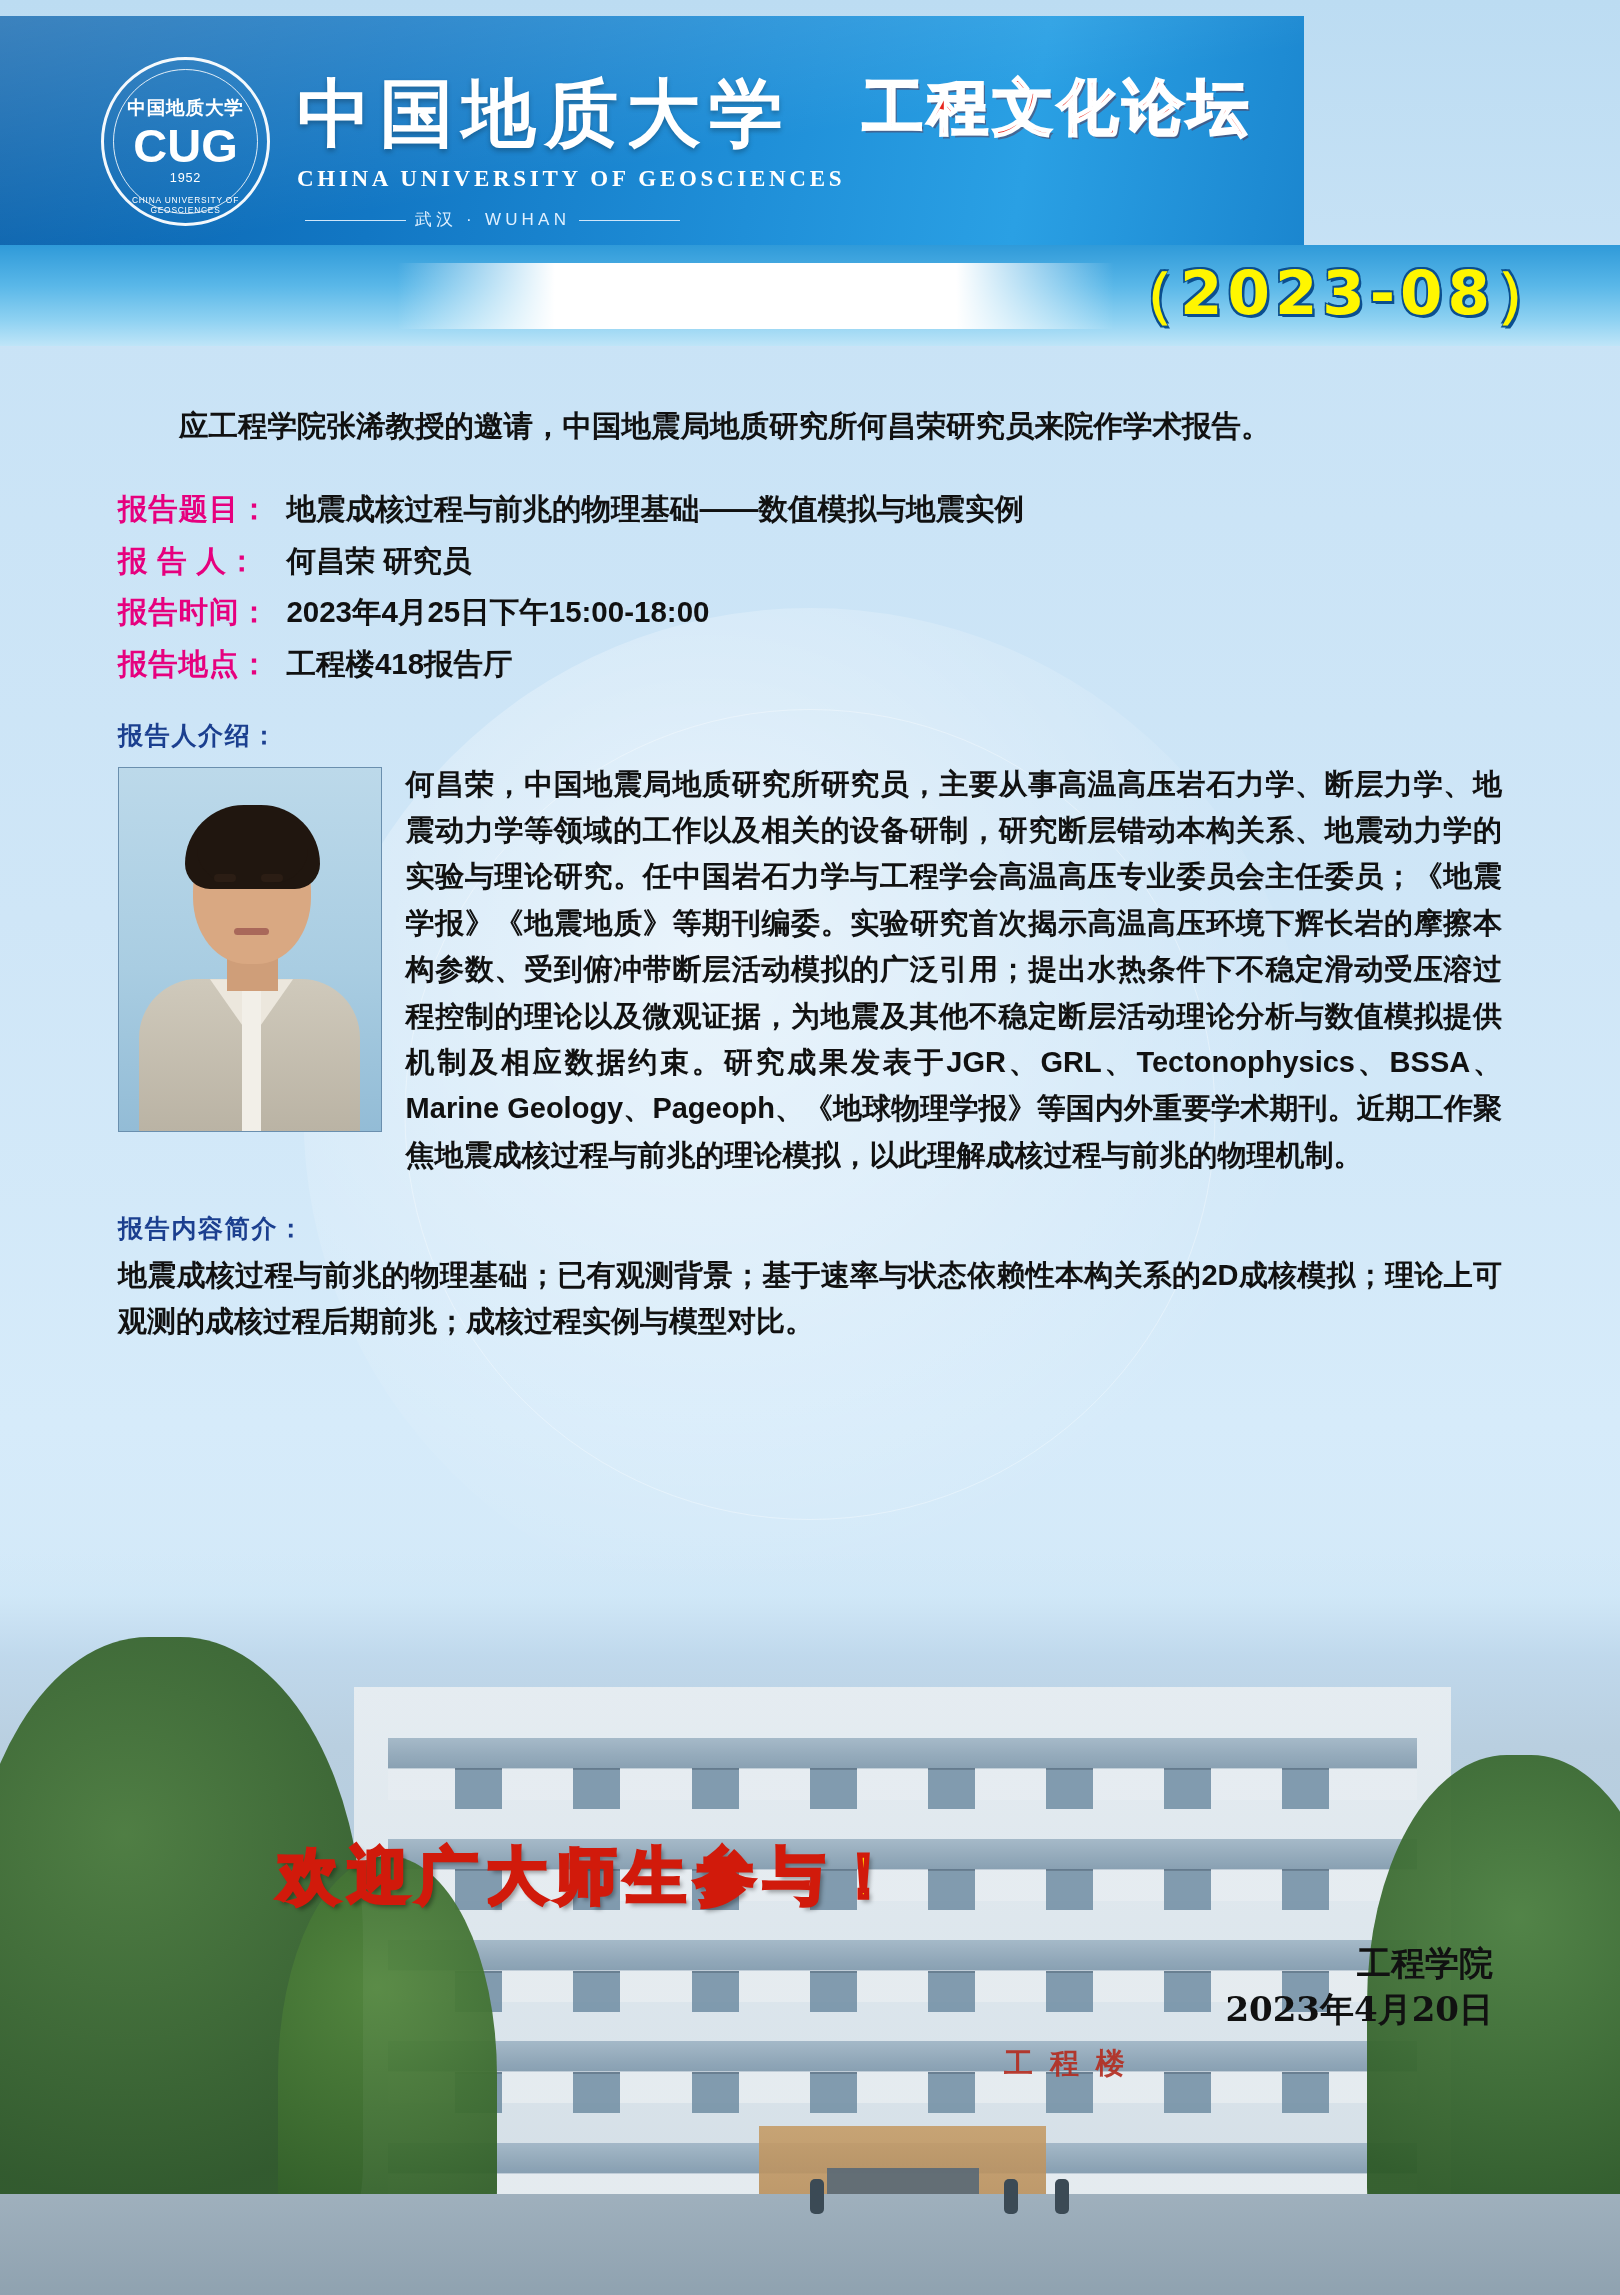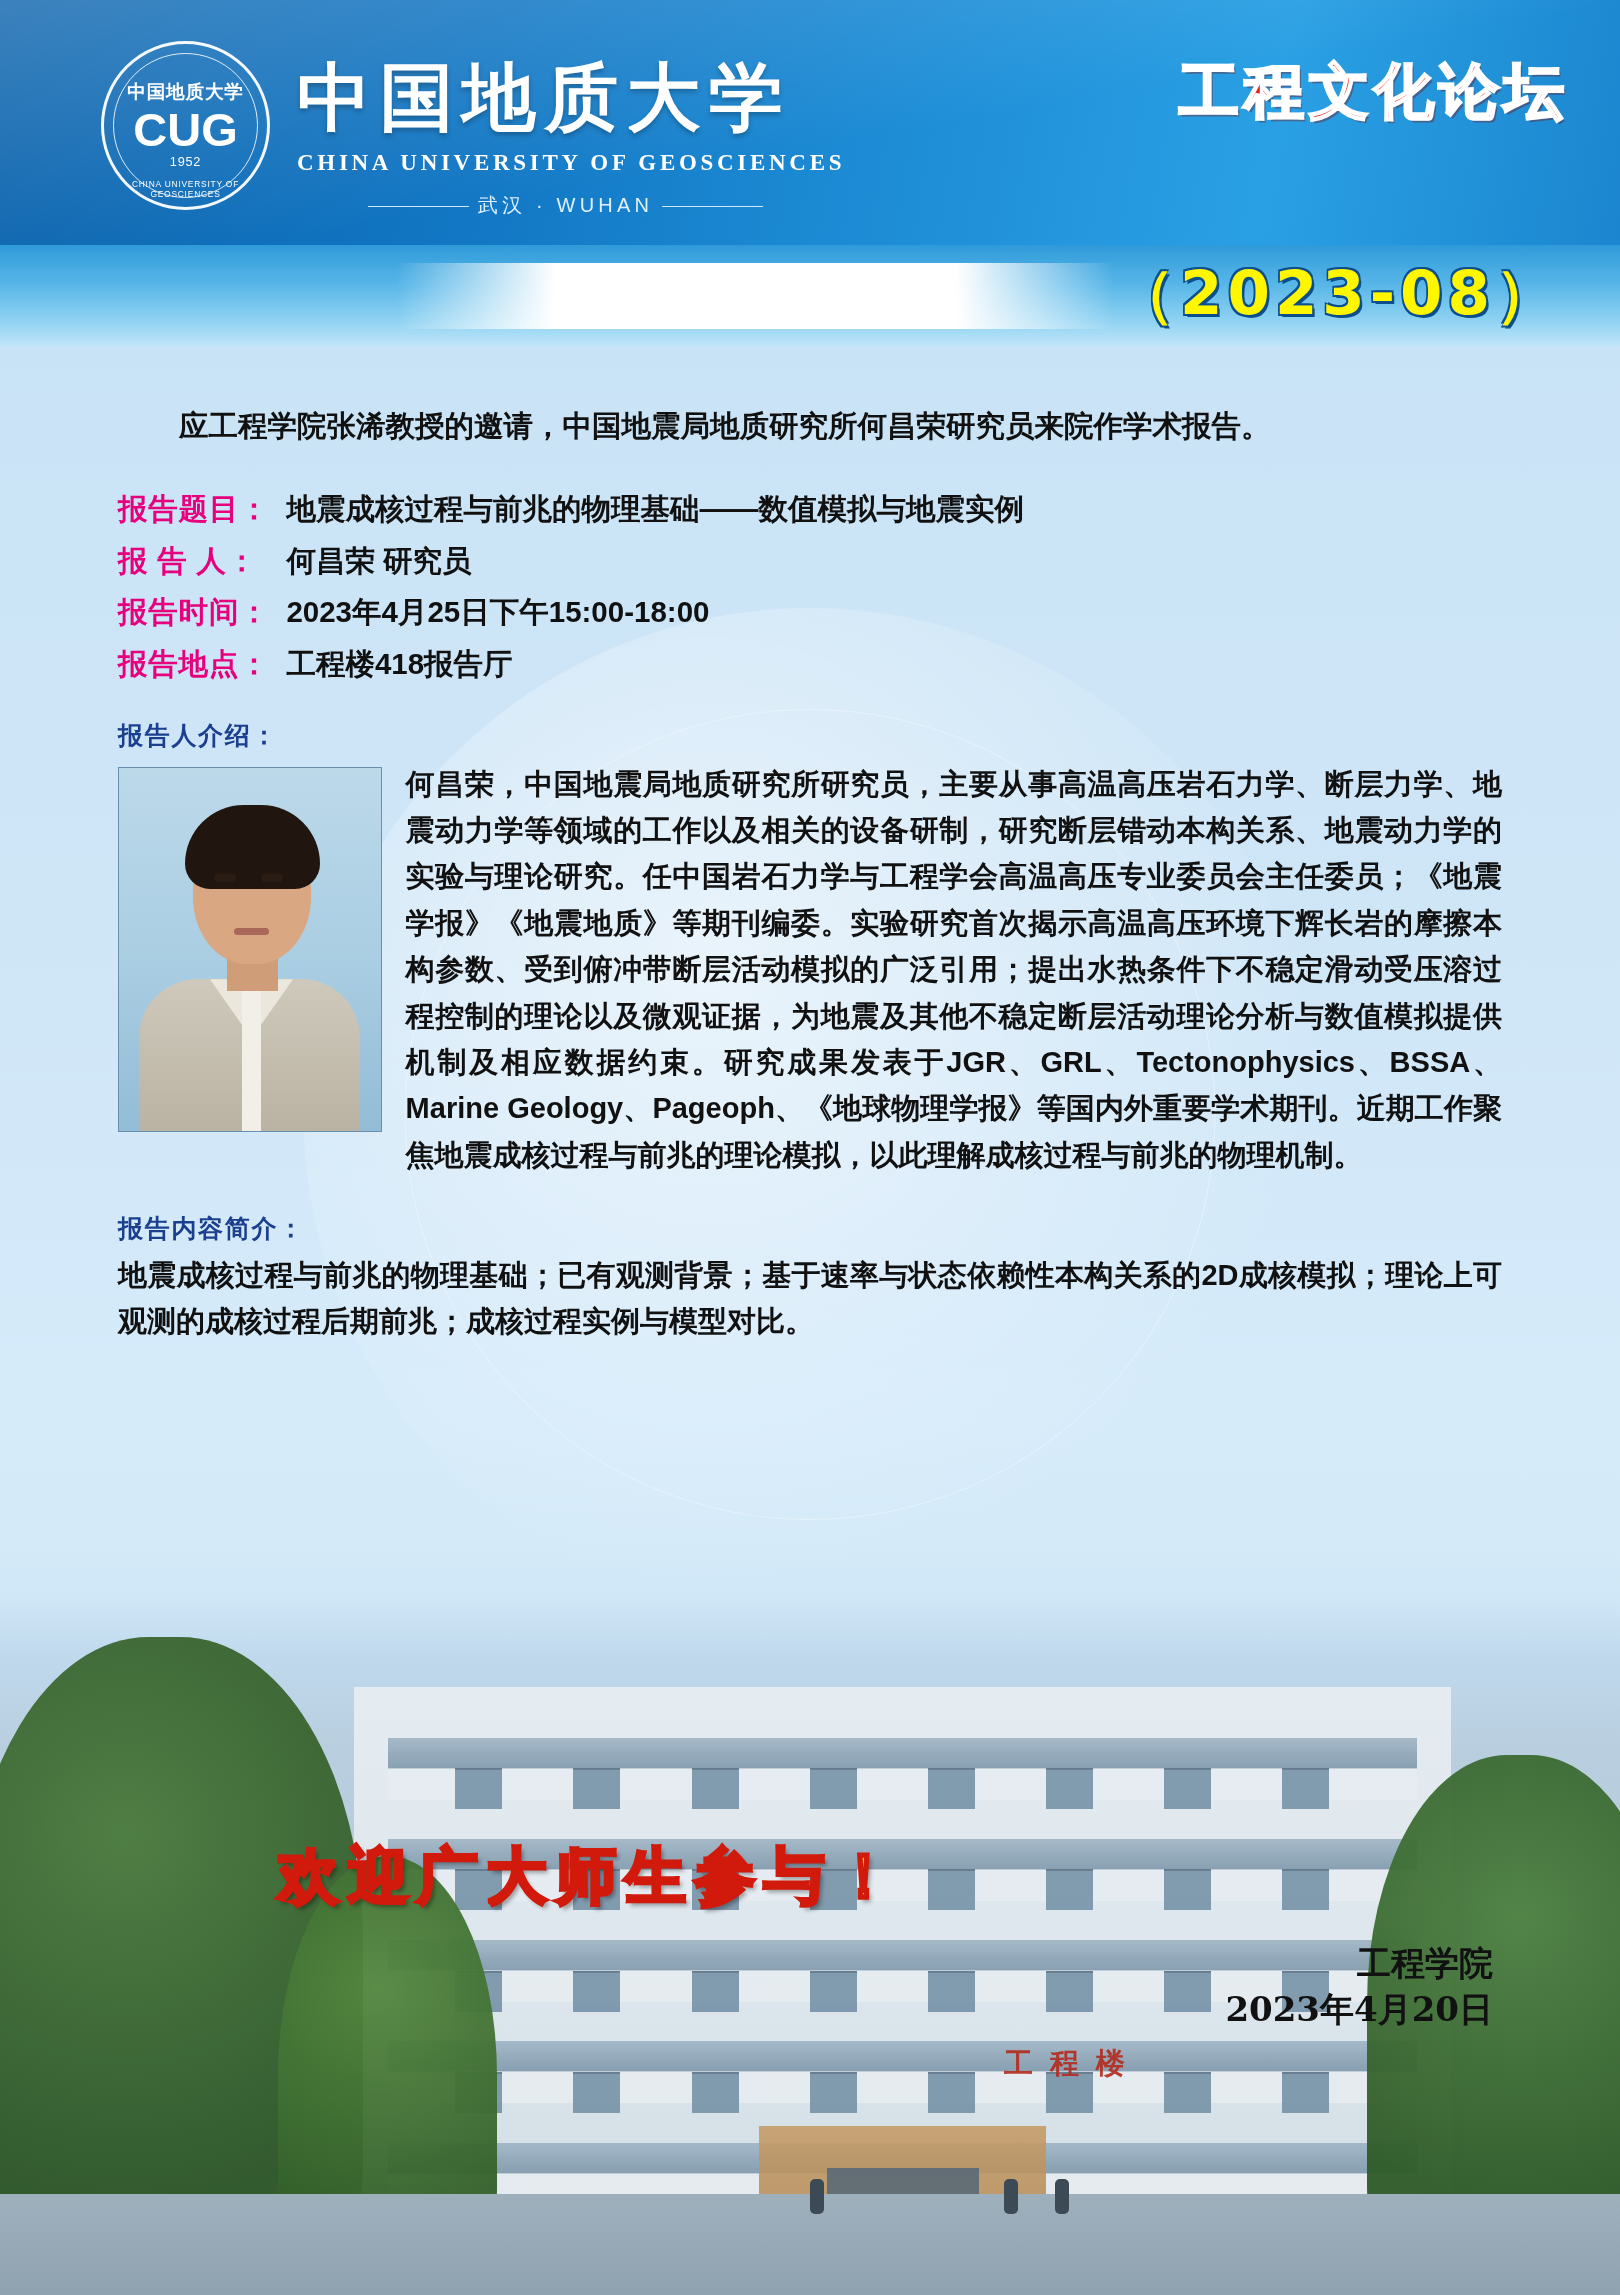--- a/index.html
+++ b/index.html
@@ -21,21 +21,21 @@
     width:1013px;height:1013px;border-radius:50%;
     background:radial-gradient(circle at 40% 35%, rgba(255,255,255,0.55) 0%, rgba(255,255,255,0.18) 45%, rgba(255,255,255,0) 70%);
     pointer-events:none;
   }
   .globe:after{
     content:"";position:absolute;inset:101px;border-radius:50%;
     border:1.7px solid rgba(255,255,255,0.35);
   }
   
   .header{
-    position:absolute;left:0;top:0;width:1620px;height:245px;
+    position:absolute;left:0;top:16px;width:1304px;height:245px;
     background:linear-gradient(100deg,#0b63ad 0%,#1277c4 30%,#1f8fd8 58%,#2aa0e4 78%,#1b86cf 100%);
     overflow:hidden;
   }
   .header:before{
     content:"";position:absolute;left:0;top:0;width:100%;height:100%;
     background:linear-gradient(170deg,rgba(255,255,255,.20) 0%,rgba(255,255,255,0) 55%);
   }
   .logo{
     position:absolute;left:101px;top:41px;width:169px;height:169px;border-radius:50%;
     border:3.4px solid rgba(255,255,255,.95);
@@ -61,22 +61,22 @@
     color:#fff;font-size:74px;font-weight:bold;letter-spacing:8.4px;
     font-family:"DejaVu Serif","Liberation Serif",serif;
     text-shadow:0 2.5px 5px rgba(0,0,0,.25);
   }
   .uni-en{
     position:absolute;left:297px;top:150px;
     color:#fff;font-size:23px;letter-spacing:3.7px;font-weight:bold;
     font-family:"Liberation Serif",serif;
   }
   .uni-city{
-    position:absolute;left:297px;top:192px;width:537px;text-align:center;
-    color:#dff0ff;font-size:20px;letter-spacing:4.2px;
+    position:absolute;left:297px;top:192px;width:537px;
+    color:#dff0ff;font-size:17px;letter-spacing:4.2px;
   }
   .uni-city .bar{display:inline-block;width:101px;height:0.8px;background:#cfe7fb;vertical-align:middle;margin:0 8.4px;}
   .forum-title{
     position:absolute;right:51px;top:52px;
     color:#e8231a;font-size:60px;font-weight:bold;letter-spacing:5px;
     font-family:Liberation Mono, monospace;
     -webkit-text-stroke:2.5px #ffffff;
     text-shadow:0 0 1.7px #fff,2.5px 3.4px 0 rgba(120,0,0,.35);
   }
   

